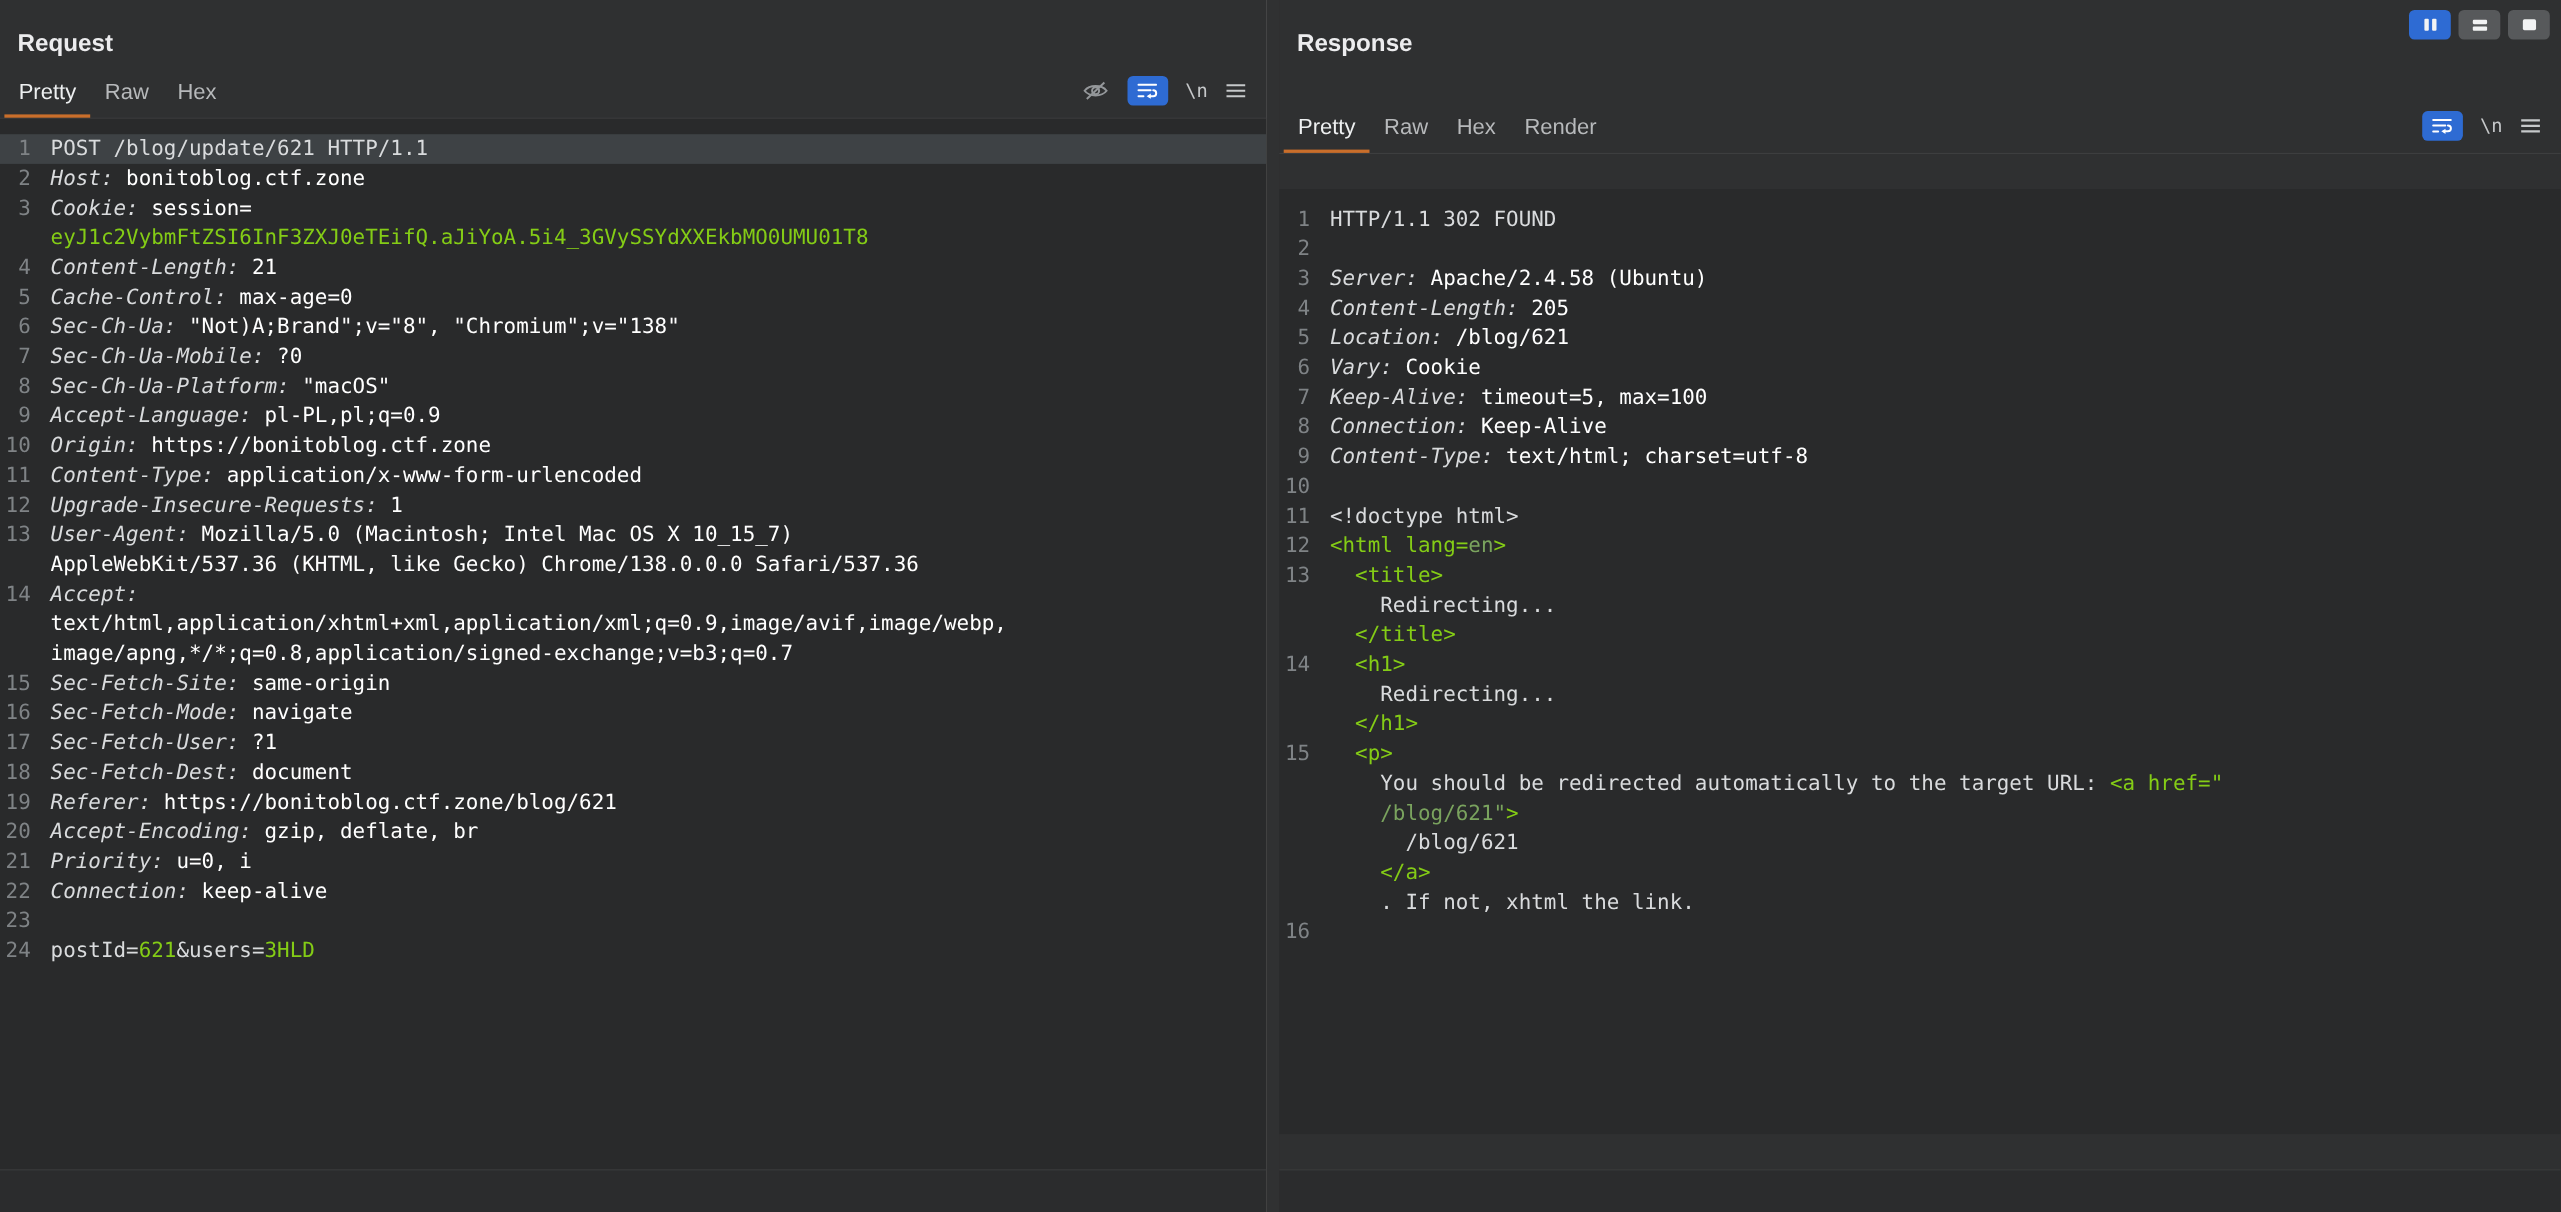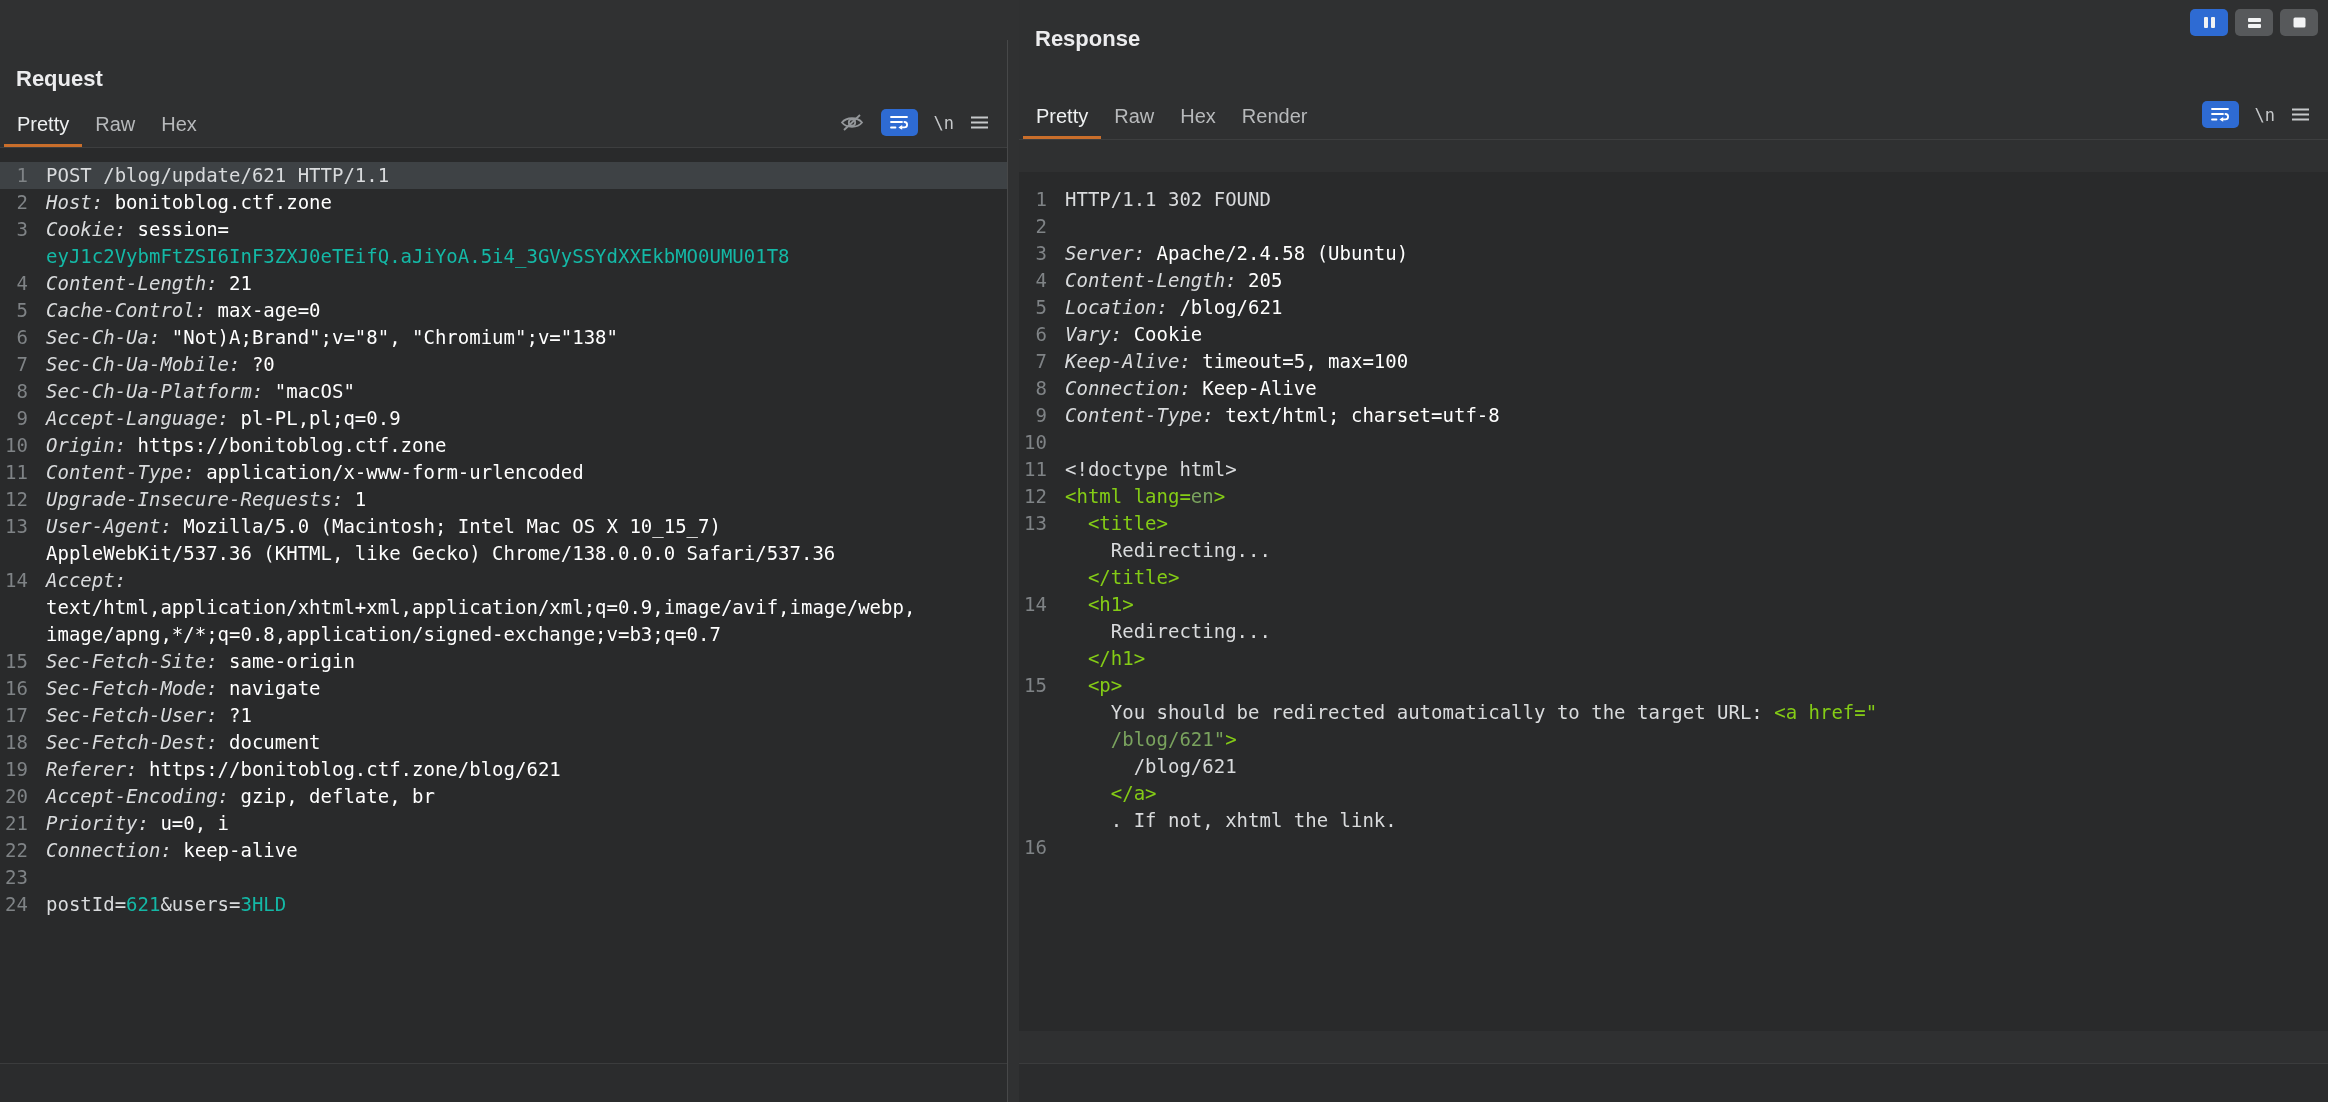--- a/index.html
+++ b/index.html
@@ -2,21 +2,21 @@
 <html><head>
 <meta charset="utf-8">
 <style>
   * { margin:0; padding:0; box-sizing:border-box; }
   html,body { width:2328px; height:1102px; overflow:hidden; background:#303132; }
   body { font-family:"Liberation Sans", sans-serif; }
 
   .app { position:relative; width:2328px; height:1102px; display:flex; background:#303132; }
 
   .panel { display:flex; flex-direction:column; background:#2f3031; min-width:0; }
-  .panel.request { width:1008px; flex:none; border-right:1px solid #474849;margin-top:40px; }
+  .panel.request { width:1152px; flex:none; border-right:1px solid #474849; }
   .splitter { width:11px; flex:none; background:#303132; cursor:col-resize; }
   .panel.response { flex:1;gap:32px; }
 
   .panel-title { padding:26px 16px 0 16px; font-size:22px; line-height:26px; font-weight:bold; color:#ececee; }
 
   .tabbar { margin-top:12px; display:flex; justify-content:space-between; align-items:stretch;
             border-bottom:1px solid #3d3e3f; padding:0 10px 0 4px; }
   .tabs { display:flex; }
   .tab { padding:9px 13px 8px; font-size:20px; color:#b7b9bb; border-bottom:3px solid transparent; cursor:default; }
   .tab.active { color:#eef0f1; border-bottom-color:#c96e2b; }
@@ -29,21 +29,21 @@
   .editor { flex:1; background:#292a2b; padding-top:14px; overflow:hidden;
             font-family:"DejaVu Sans Mono", monospace; font-size:19px; line-height:27px; }
   .row { display:flex; min-height:27px; }
   .row.sel { background:#3e4245; }
   .gutter { flex:none; width:36px; padding-right:8px; text-align:right; color:#7f8386; }
   .code { white-space:pre; padding-left:10px; }
 
   .c-t { color:#d9dbdd; }
   .c-h { color:#d9dbdd;font-style:italic; }
   .c-v { color:#ffffff; }
-  .c-p { color:#14b8a6; }
+  .c-p { color:#84cc16; }
   .c-g { color:#84cc16; }
   .c-a { color:#7aa35e; }
 
   .panel-footer { height:39px; flex:none; border-top:1px solid #3b3c3d; background:#2b2c2d; }
 
   .layout-btns { position:absolute; top:9px; right:10px; display:flex; gap:7px; z-index:5; }
   .lbtn { width:38px; height:27px; border:none; border-radius:5px; background:#57595b;
           display:inline-flex; align-items:center; justify-content:center; cursor:pointer; }
   .lbtn.active { background:#2e6bd3; }
 </style>

